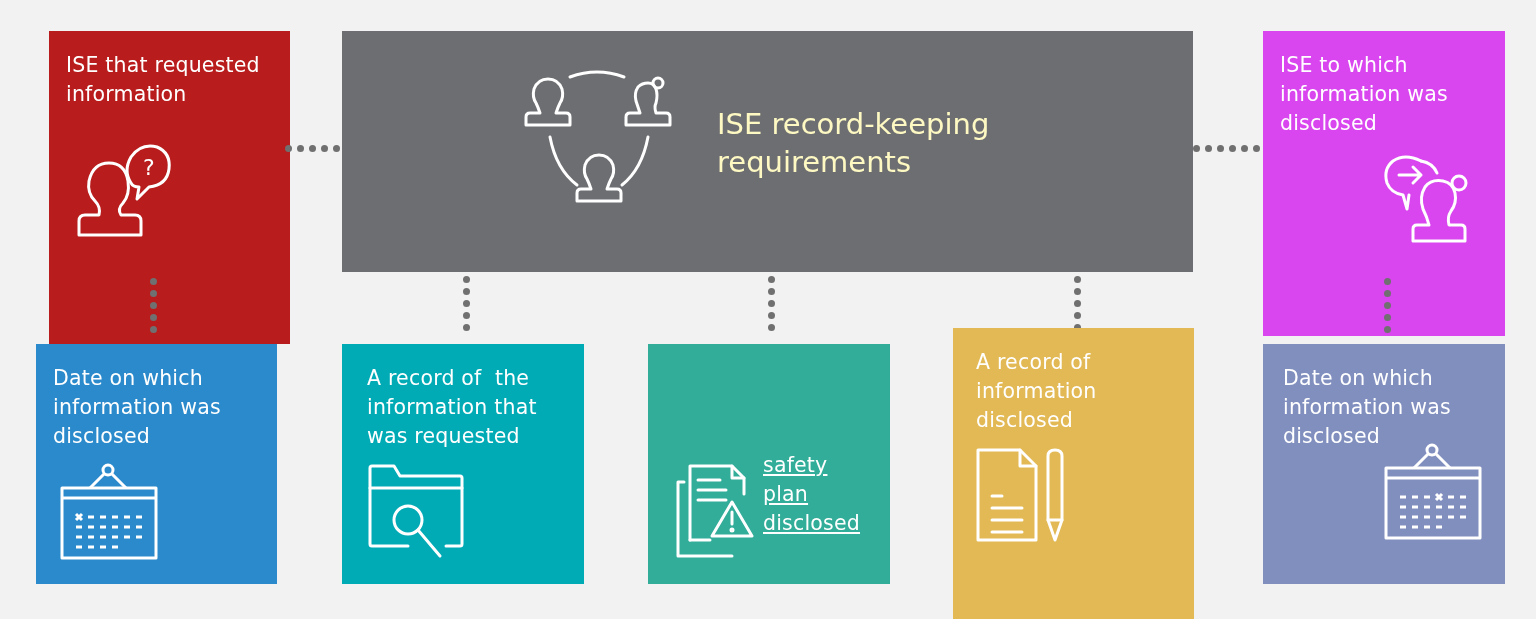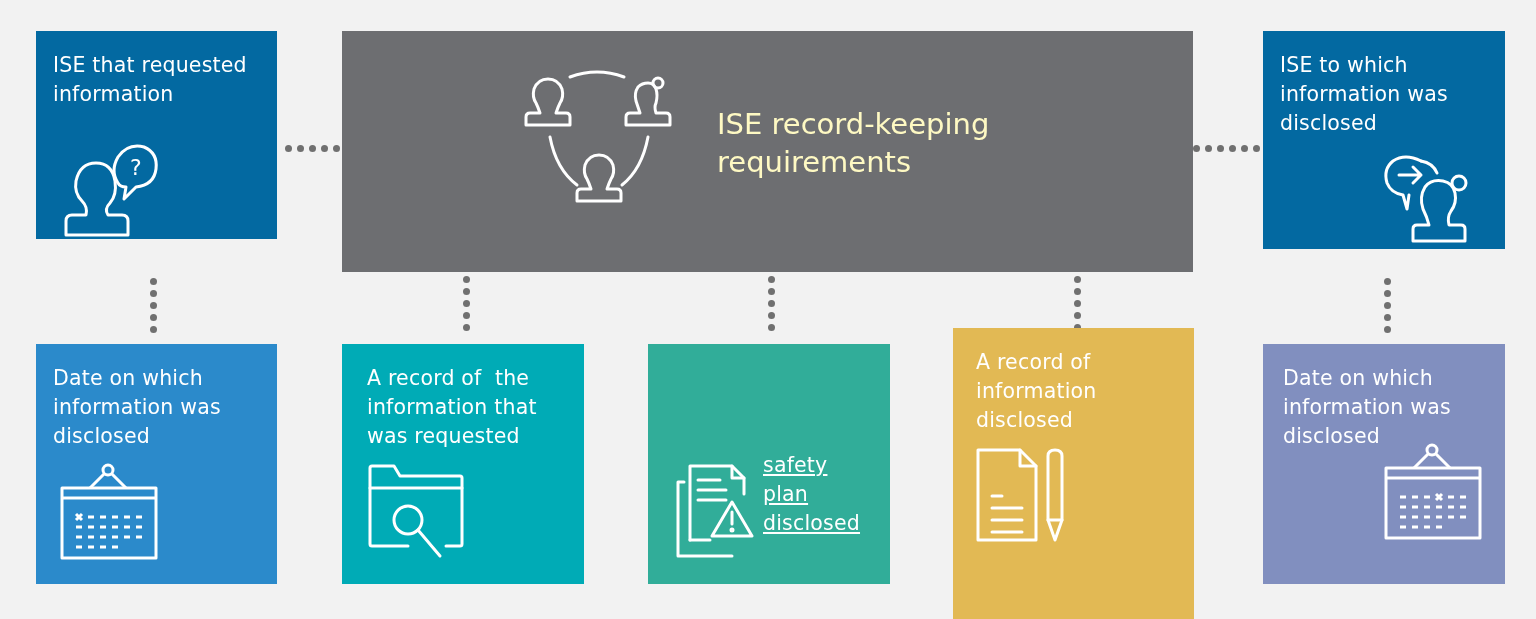--- a/index.html
+++ b/index.html
@@ -9,21 +9,21 @@
   .icon{position:absolute;}
   .icon svg{display:block;overflow:visible;}
   .hdots{position:absolute;height:8px;display:flex;gap:5px;align-items:center;}
   .vdots{position:absolute;width:8px;display:flex;flex-direction:column;gap:5px;align-items:center;}
   .dot{width:7px;height:7px;border-radius:50%;background:#707070;}
   .center-title{position:absolute;left:375px;top:74px;font-size:29px;line-height:38px;color:#fef9c3;}
 </style>
 </head>
 <body>
 
-<div class="box" style="left:36px;top:31px;width:241px;height:208px;background:#0369a1;">
+<div class="box" style="left:49px;top:31px;width:241px;height:313px;background:#b91c1c;">
   <div class="label">
     <div>ISE that requested</div>
     <div>information</div>
   </div>
   <div class="icon" style="left:24px;top:110px;">
     <svg width="100" height="100" viewBox="0 0 100 100" fill="none" stroke="#fff" stroke-width="3" stroke-linejoin="round" stroke-linecap="round">
       <path d="M6 94 L6 80 Q6 74 12 74 L26 74 Q28 66 22 60 Q14 52 16 40 Q20 22 36 22 Q52 22 55 40 Q57 54 50 62 Q44 68 48 74 L62 74 Q68 74 68 80 L68 94 Z"></path>
       <path d="M58 42 Q50 30 58 16 Q68 2 84 6 Q98 12 96 28 Q94 44 76 46 L64 58 L66 46 Q60 46 58 42"></path>
       <text x="70" y="34" fill="#fff" stroke="none" font-size="22" font-family="DejaVu Sans, sans-serif">?</text>
     </svg>
@@ -47,21 +47,21 @@
           <path d="M0 46 L0 38 Q0 34 4 34 L14 34 Q12 28 10 24 Q6 18 8 10 Q12 0 22 0 Q32 0 36 10 Q38 18 34 24 Q32 28 30 34 L40 34 Q44 34 44 38 L44 46 Z"></path>
         </g>
     </svg>
   </div>
   <div class="center-title">
     <div>ISE record-keeping</div>
     <div>requirements</div>
   </div>
 </div>
 
-<div class="box" style="left:1263px;top:31px;width:242px;height:218px;background:#0369a1;">
+<div class="box" style="left:1263px;top:31px;width:242px;height:305px;background:#d946ef;">
   <div class="label">
     <div>ISE to which</div>
     <div>information was</div>
     <div>disclosed</div>
   </div>
   <div class="icon" style="left:120px;top:122px;">
     <svg width="100" height="95" viewBox="0 0 100 95" fill="none" stroke="#fff" stroke-width="3" stroke-linejoin="round" stroke-linecap="round">
       <path d="M38 8 Q22 0 10 8 Q0 16 4 30 Q8 40 20 42 L24 56 L26 42"></path>
       <path d="M38 8 Q50 10 54 20"></path>
       <path d="M16 22 L38 22 M30 14 L38 22 L30 30"></path>

